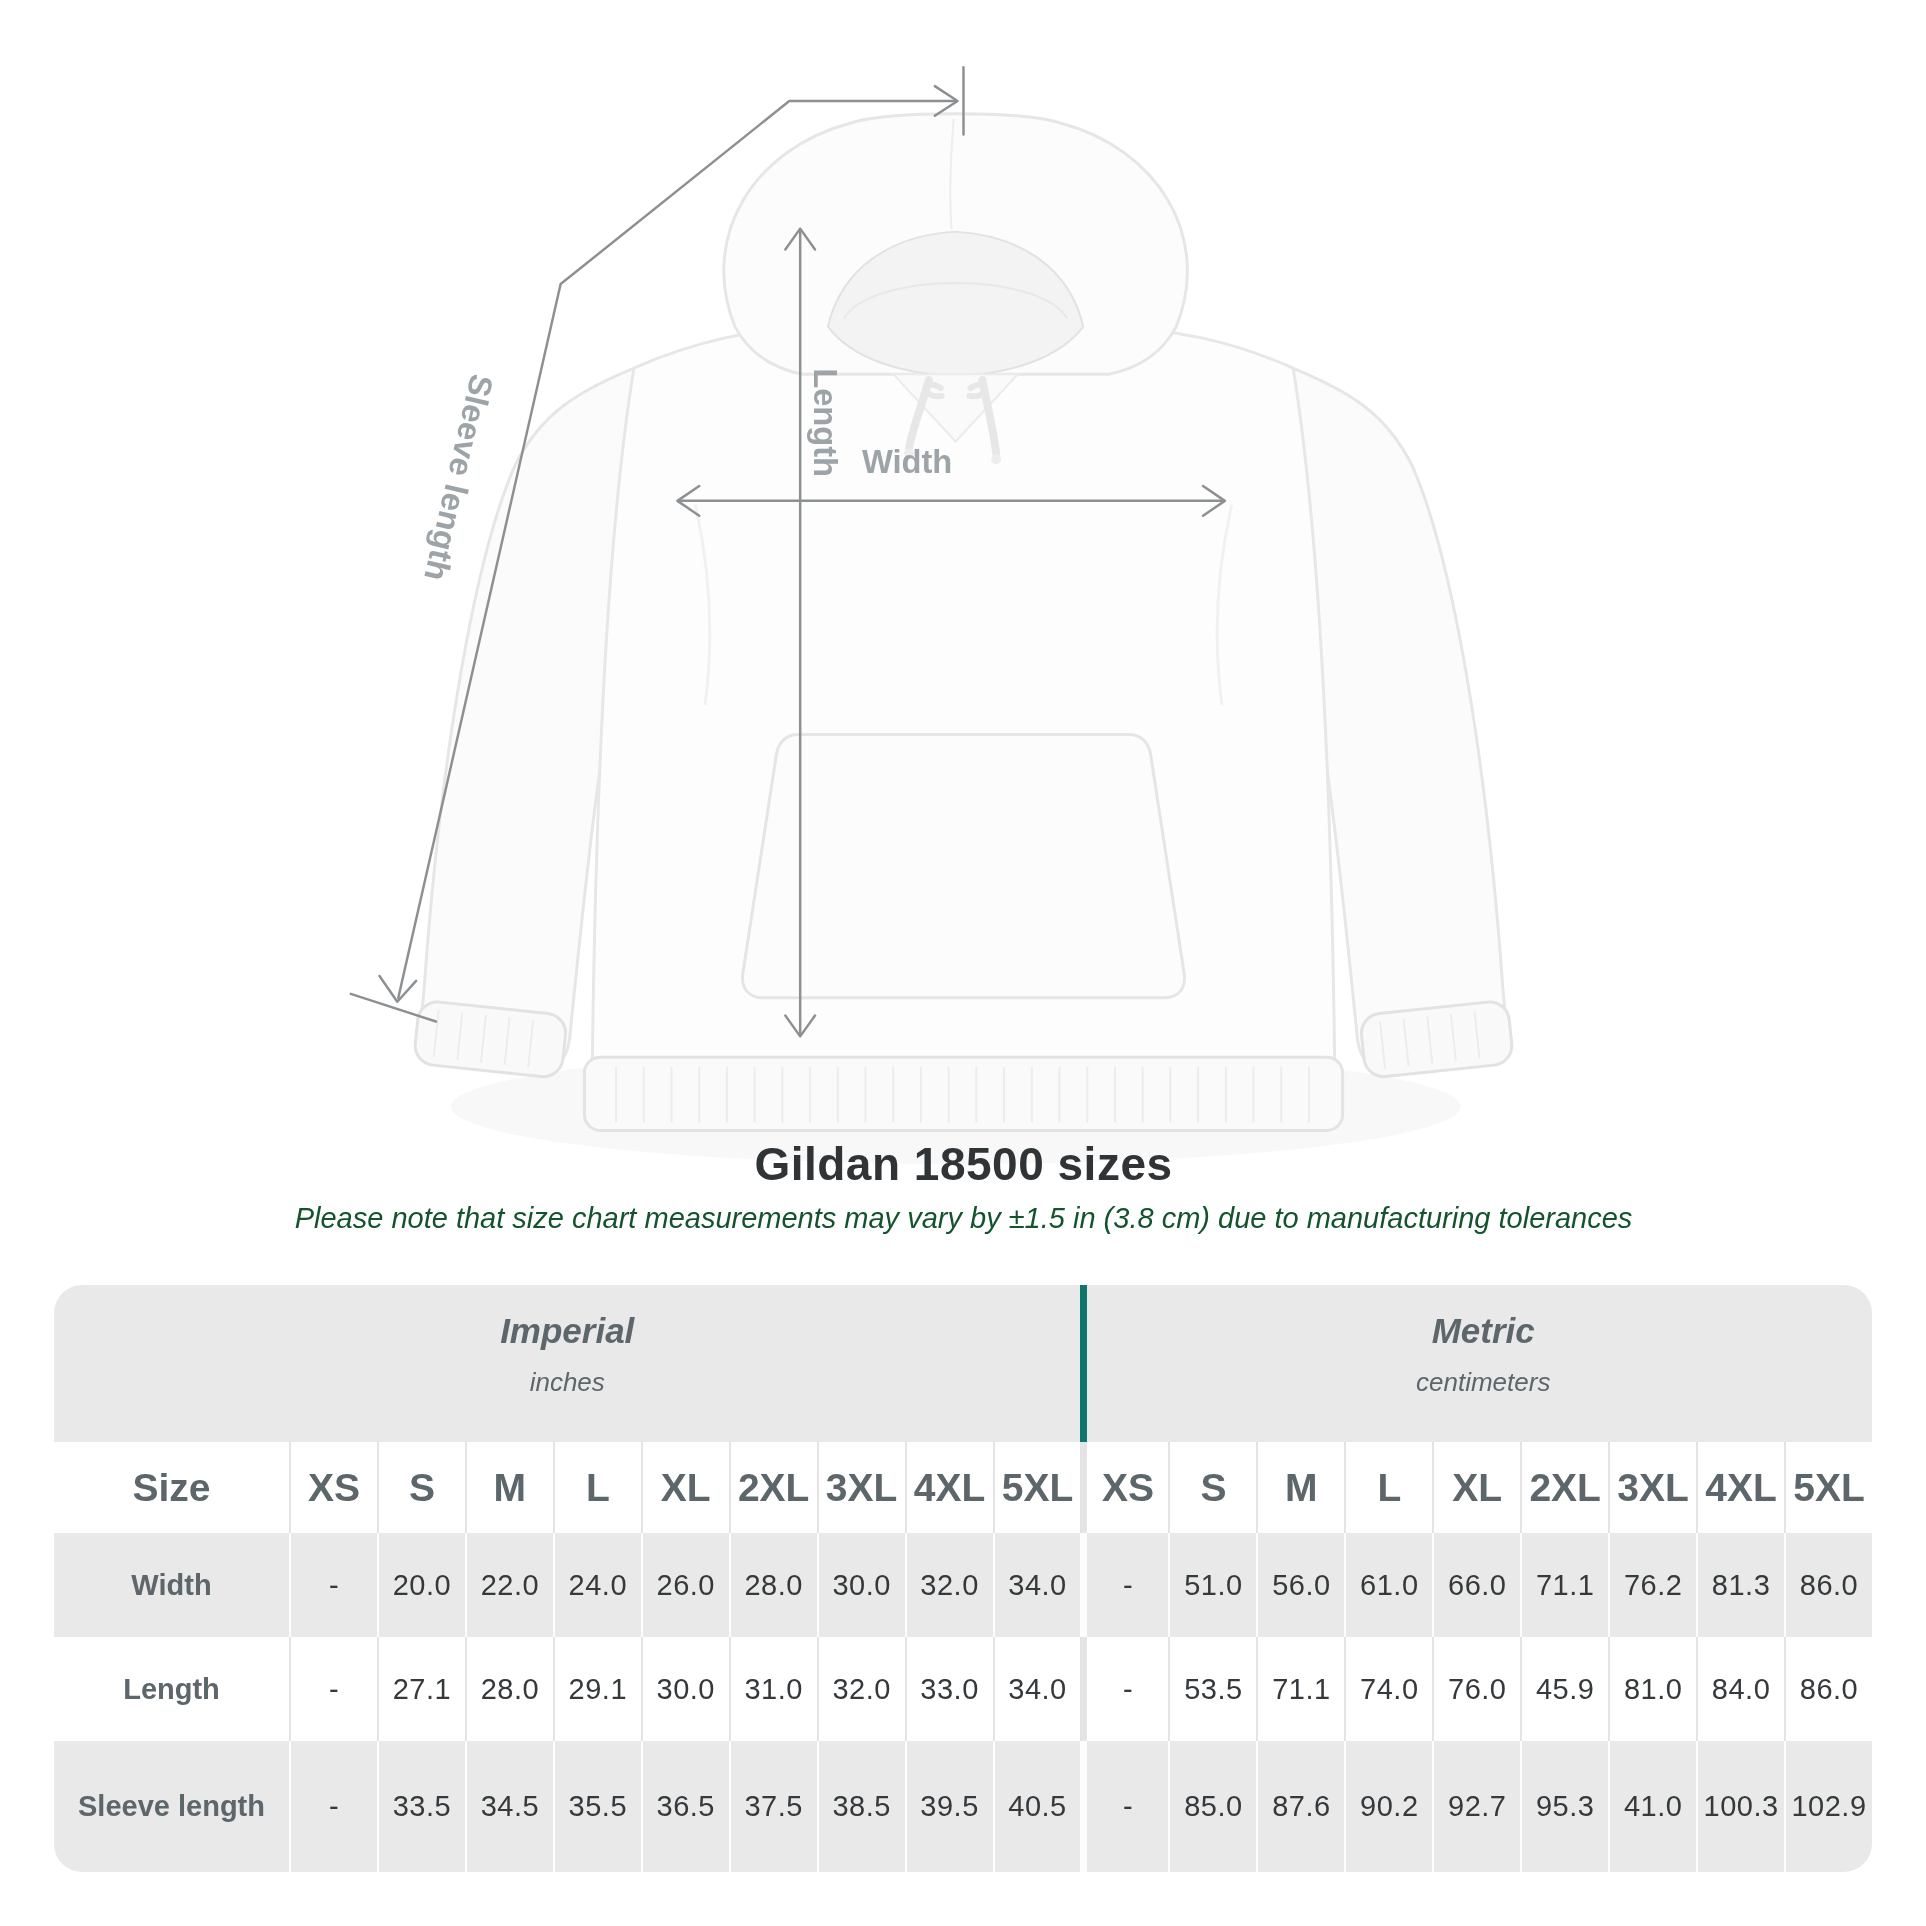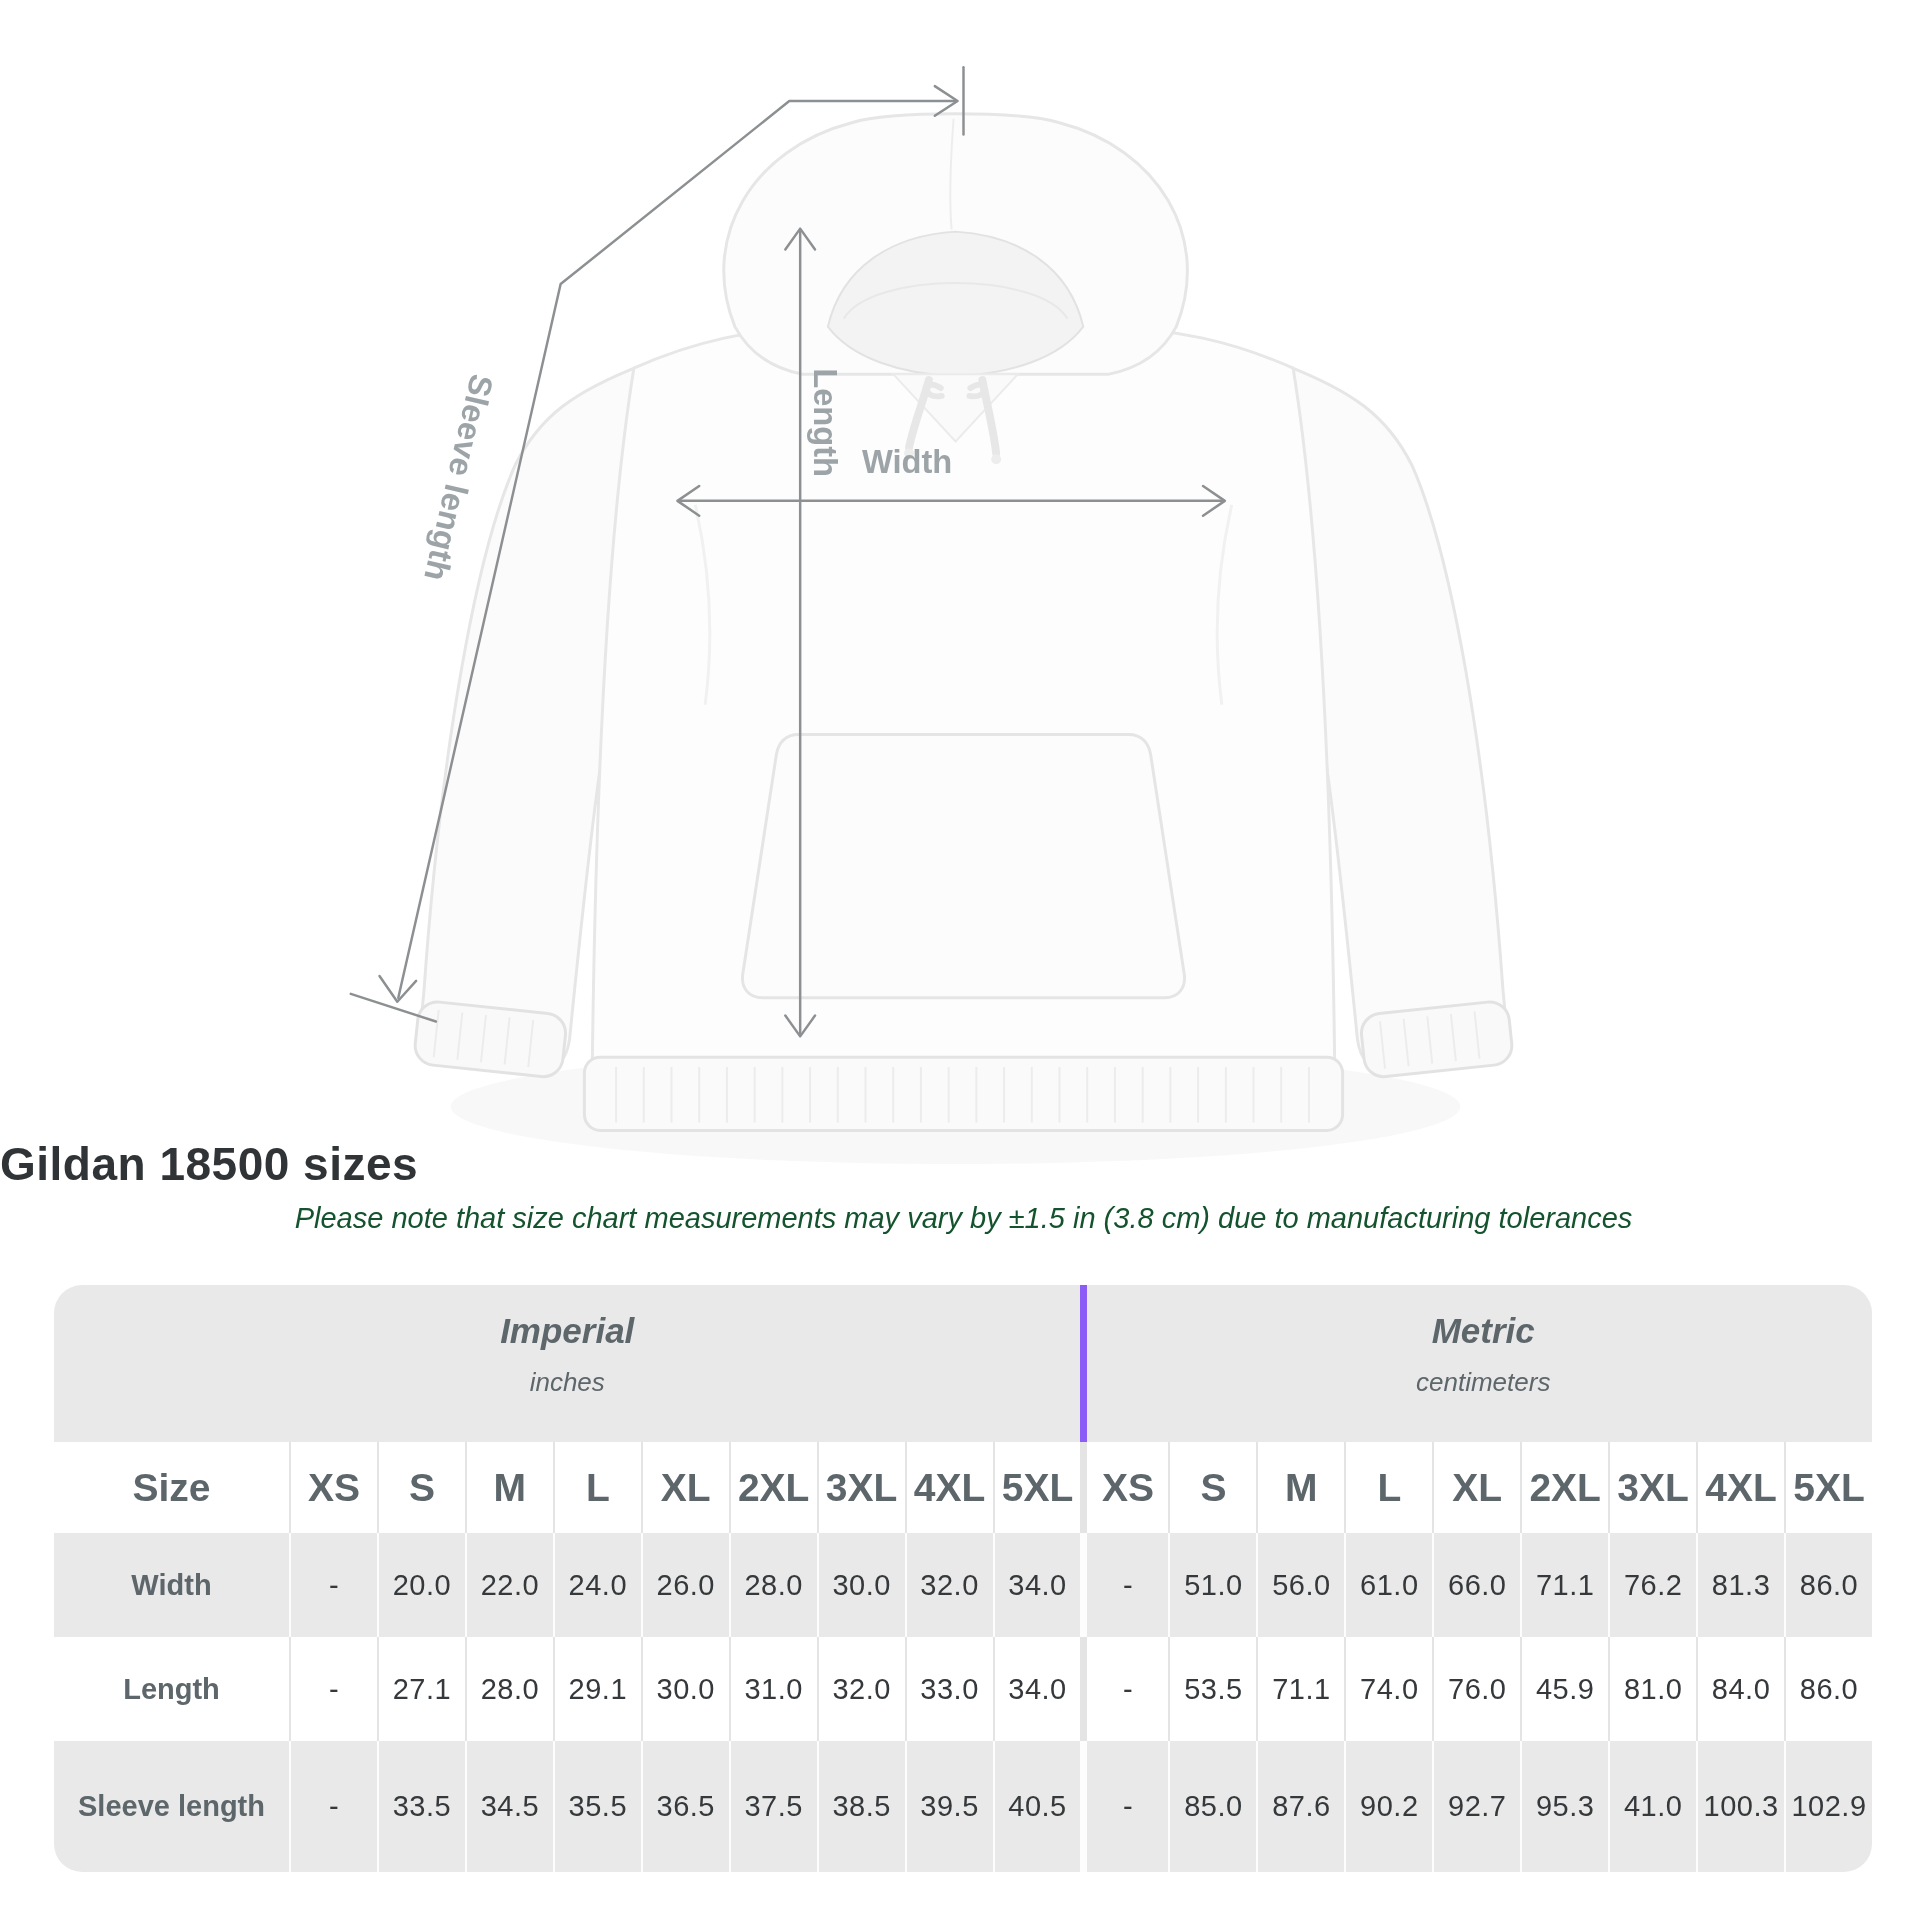--- a/index.html
+++ b/index.html
@@ -4,40 +4,40 @@
 <style>
   html,body{margin:0;padding:0;background:#ffffff;}
   body{width:1927px;height:1927px;font-family:"Liberation Sans",sans-serif;-webkit-font-smoothing:antialiased;}
   .stage{position:relative;width:1927px;height:1927px;background:#fff;overflow:hidden;}
 
   
   .fig{position:absolute;left:0;top:0;}
 
   
   .page-title{
-    position:absolute;left:0;top:1137px;width:1927px;text-align:left;
+    position:absolute;left:0;top:1137px;width:1927px;text-align:center;
     font-size:46px;font-weight:bold;color:#303436;letter-spacing:0.5px;
   }
   .page-subtitle{
     position:absolute;left:0;top:1202px;width:1927px;text-align:center;
     font-size:29px;font-style:italic;color:#14532d;
   }
 
   
   .size-table{
     position:absolute;left:54px;top:1285px;width:1818px;height:587px;
     display:grid;
     grid-template-columns:235px repeat(18,1fr);
     grid-template-rows:157px 91px 104px 104px 131px;
     border-radius:28px;overflow:hidden;background:#ffffff;
   }
   .band{grid-column:span 9;background:#e9e9e9;display:flex;flex-direction:column;
         align-items:center;justify-content:center;padding-bottom:18px;}
   .band.imperial{grid-column:1 / span 10;}
-  .band.metric{border-left:7px solid #8b5cf6;padding-left:7px;}
+  .band.metric{border-left:7px solid #0f766e;padding-left:7px;}
   .band-label{font-size:35px;font-weight:bold;font-style:italic;color:#5d666a;}
   .band-unit{font-size:26px;font-style:italic;color:#5d666a;margin-top:16px;}
 
   .cell{display:flex;align-items:center;justify-content:center;background:#ffffff;
         border-left:2px solid #e4e4e4;}
   .cell.first{border-left:none;}
   .cell.alt{background:#e9e9e9;border-left-color:#fdfdfd;}
   .cell.split{border-left-width:7px;}
   .head{font-size:39px;font-weight:bold;color:#5d666a;}
   .rowlabel{font-size:29px;font-weight:bold;color:#5d666a;}

